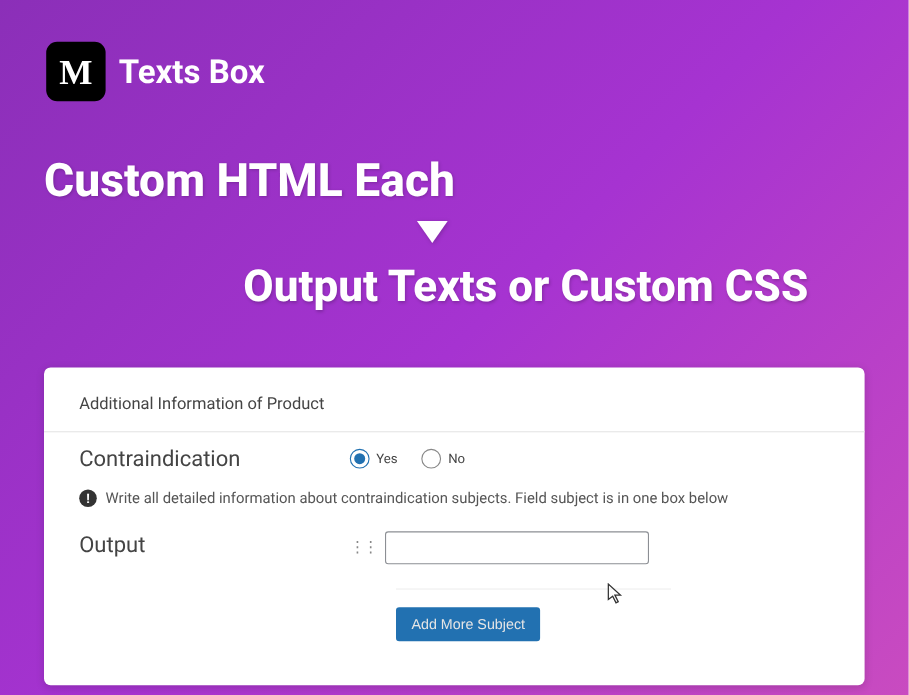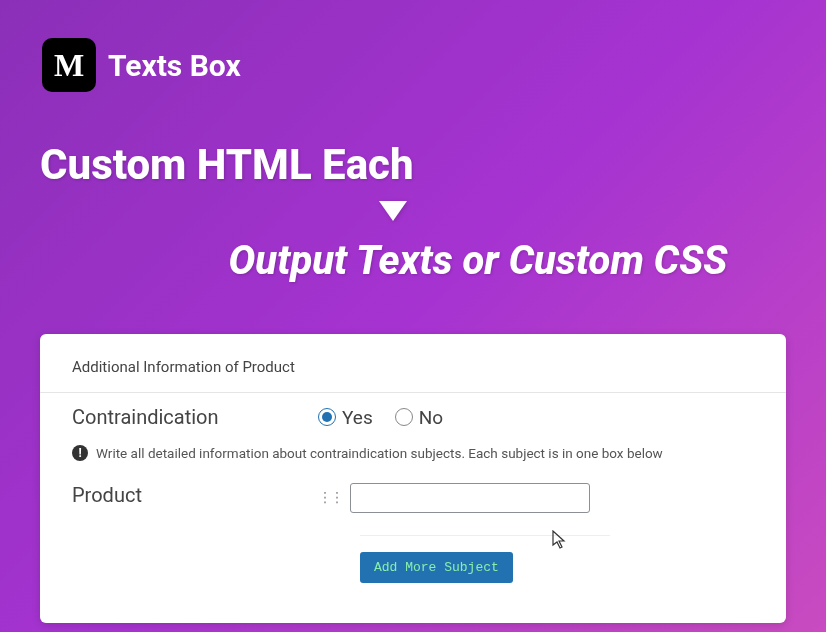--- a/index.html
+++ b/index.html
@@ -54,21 +54,20 @@
     .arrow-down svg {
       filter: drop-shadow(1px 1px 2px rgba(0,0,0,0.2));
     }
     .heading-2 {
       color: #fff;
       font-size: 40px;
       font-weight: 800;
       text-align: center;
       margin: 6px 0 0 130px;
       text-shadow: 1px 1px 3px rgba(0,0,0,0.2);
-      font-style: italic;
     }
     .form-panel {
       background: #fff;
       border-radius: 6px;
       margin: 50px 40px 0 40px;
       padding: 24px 0 40px 0;
       box-shadow: 0 2px 8px rgba(0,0,0,0.15);
     }
     .panel-title {
       color: #444;
@@ -113,21 +112,21 @@
       border-color: #2271b1;
     }
     .radio-dot {
       width: 10px;
       height: 10px;
       background: #2271b1;
       border-radius: 50%;
     }
     .radio-label {
       color: #444;
-      font-size: 19px;
+      font-size: 12px;
     }
     .info-row {
       display: flex;
       align-items: center;
       padding: 4px 32px 8px 32px;
       gap: 8px;
     }
     .info-icon {
       width: 16px;
       height: 16px;
@@ -172,27 +171,26 @@
       border: none;
       border-top: 1px solid #eee;
       margin: 14px 0 0 320px;
       width: 250px;
     }
     .button-row {
       padding: 16px 0 0 320px;
     }
     .add-button {
       background: #2271b1;
-      color: #86efac;
+      color: #e5e5e5;
       border: none;
       border-radius: 3px;
       padding: 8px 14px;
       font-size: 13px;
       cursor: pointer;
-      font-family: Liberation Mono, monospace;
     }
     .cursor {
       position: absolute;
       left: 552px;
       top: 530px;
       pointer-events: none;
     }
   </style>
 </head>
 <body>
@@ -231,25 +229,25 @@
         <span class="radio-circle"></span>
         <span class="radio-label">No</span>
       </label>
     </div>
   </div>
 
   <div class="info-row">
     <div class="info-icon">
         <span>!</span>
       </div>
-    <div class="info-text">Write all detailed information about contraindication subjects. Each subject is in one box below</div>
+    <div class="info-text">Write all detailed information about contraindication subjects. Field subject is in one box below</div>
   </div>
 
   <div class="subject-row">
-    <div class="form-label">Product</div>
+    <div class="form-label">Output</div>
     <span class="drag-handle">⋮⋮</span>
     <input type="text" class="text-input" value="" style="">
   </div>
 
   <hr class="inner-divider">
 
   <div class="button-row">
     <button class="add-button">Add More Subject</button>
   </div>
 </div>

